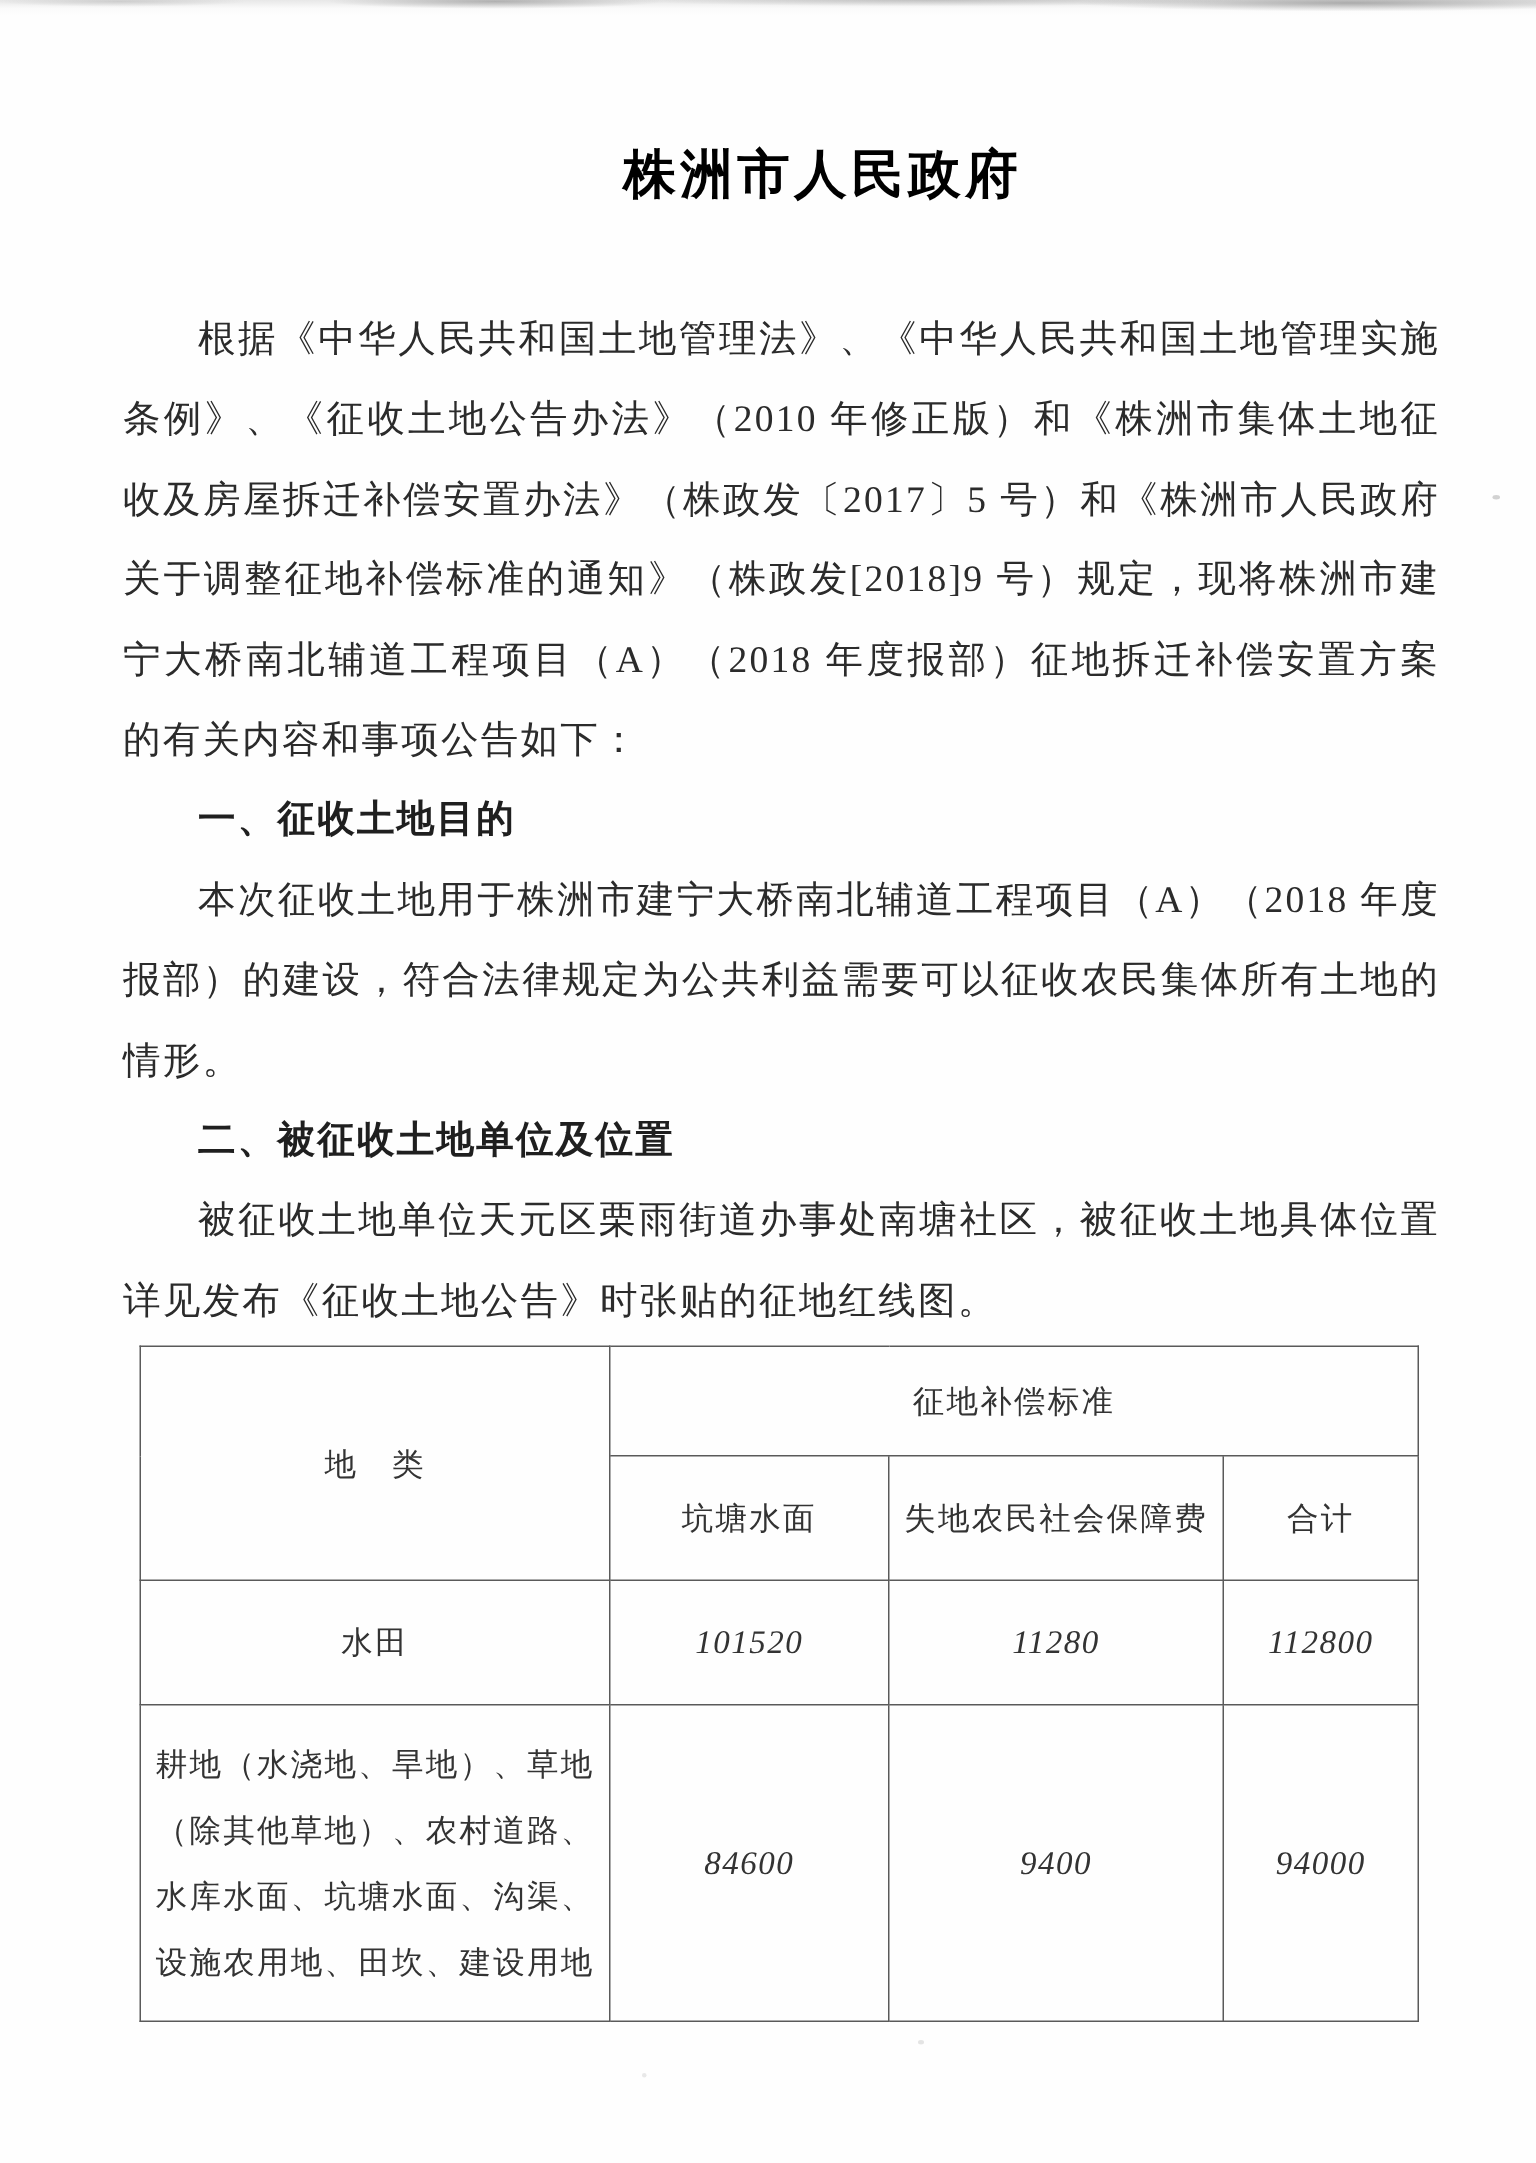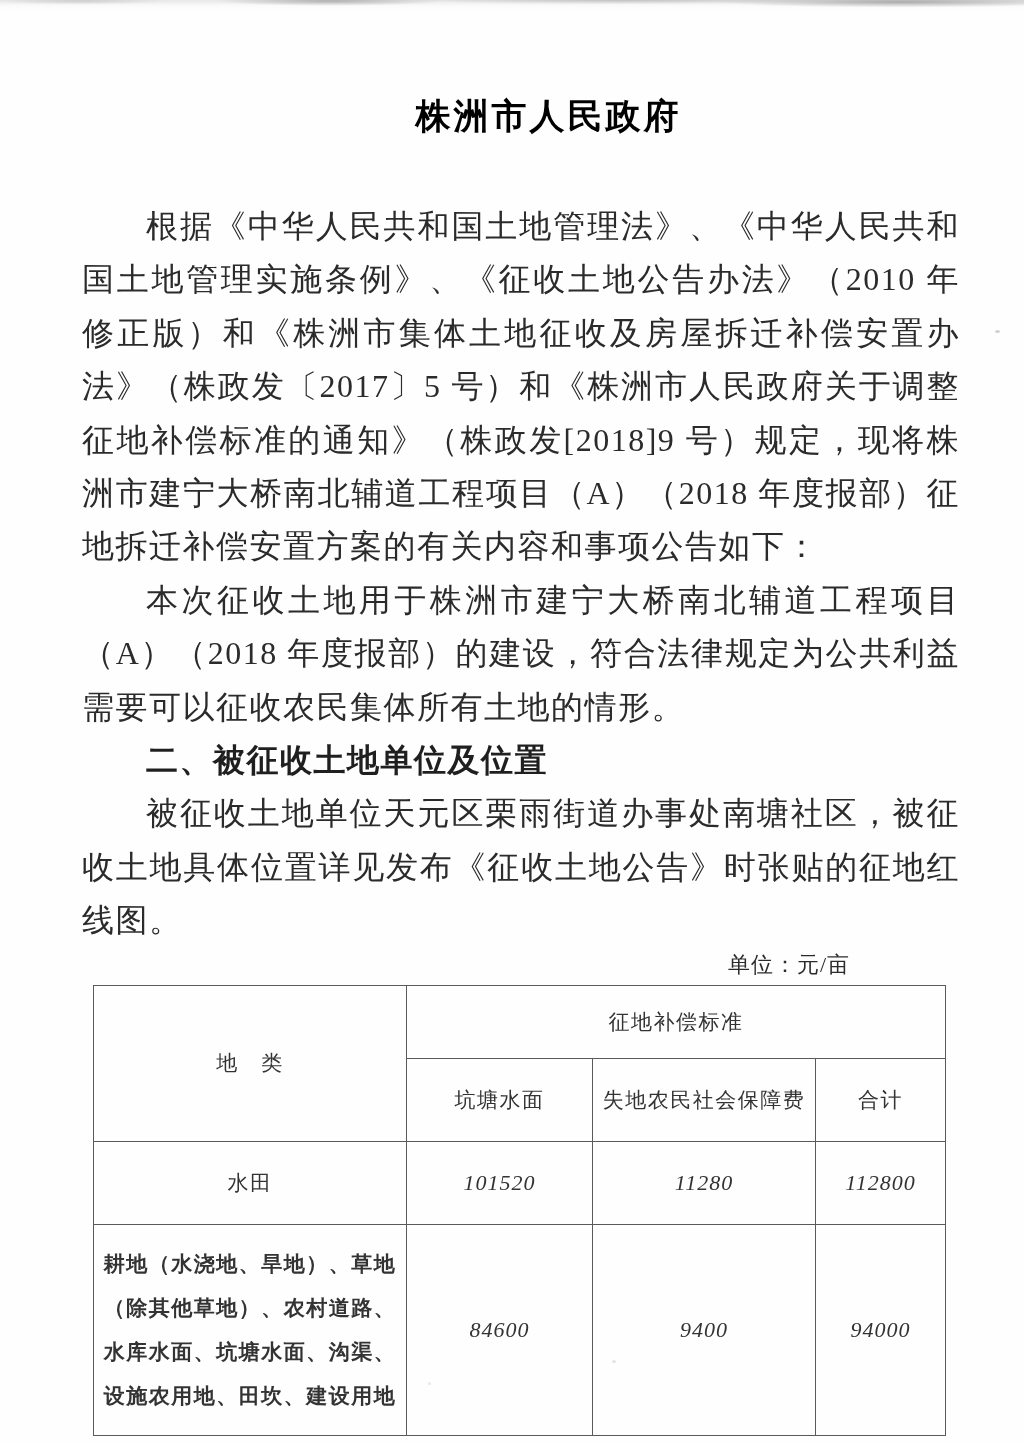--- a/index.html
+++ b/index.html
@@ -46,21 +46,21 @@
     color: #000000;
   }
   .title-line {
     font-size: 35px;
     line-height: 50px;
     letter-spacing: 3px;
     white-space: nowrap;
   }
   .body-text {
     margin-top: 58px;
-    font-size: 32px;
+    font-size: 25px;
     line-height: 53.4px;
     letter-spacing: 1.5px;
     text-align: justify;
   }
   .body-text p {
     margin: 0;
     text-indent: 2em;
   }
   .section-heading {
     font-weight: bold;
@@ -90,21 +90,20 @@
     padding: 17px 8px;
   }
   td.h-group   { height: 38px; }
   td.h-sub     { height: 48px; }
   td.r-short   { height: 48px; }
   td.r-long    { height: 176px; }
   td.land-long {
     line-height: 44px;
     text-align: center;
     padding: 0 7px;
-    font-weight: bold;
   }
   td.num {
     font-size: 22px;
     letter-spacing: 1px;
     font-style: italic;
   }
 </style>
 </head>
 <body>
 
@@ -117,28 +116,28 @@
 
   <div class="content">
 
     <div class="title-block">
       <div class="title-line">株洲市人民政府</div>
     </div>
 
     <div class="body-text">
       <p>根据《中华人民共和国土地管理法》、《中华人民共和国土地管理实施条例》、《征收土地公告办法》（2010 年修正版）和《株洲市集体土地征收及房屋拆迁补偿安置办法》（株政发〔2017〕5 号）和《株洲市人民政府关于调整征地补偿标准的通知》（株政发[2018]9 号）规定，现将株洲市建宁大桥南北辅道工程项目（A）（2018 年度报部）征地拆迁补偿安置方案的有关内容和事项公告如下：</p>
 
+      <p class="section-heading">一、征收土地目的</p>
       <p>本次征收土地用于株洲市建宁大桥南北辅道工程项目（A）（2018 年度报部）的建设，符合法律规定为公共利益需要可以征收农民集体所有土地的情形。</p>
 
       <p class="section-heading">二、被征收土地单位及位置</p>
       <p>被征收土地单位天元区栗雨街道办事处南塘社区，被征收土地具体位置详见发布《征收土地公告》时张贴的征地红线图。</p>
 
     </div>
 
-    <div class="unit-note">单位：元/亩</div>
 
     <table class="comp-table">
       <colgroup>
         <col style="width:313px">
         <col style="width:186px">
         <col style="width:223px">
         <col style="width:130px">
       </colgroup>
       <tbody>
         <tr>

